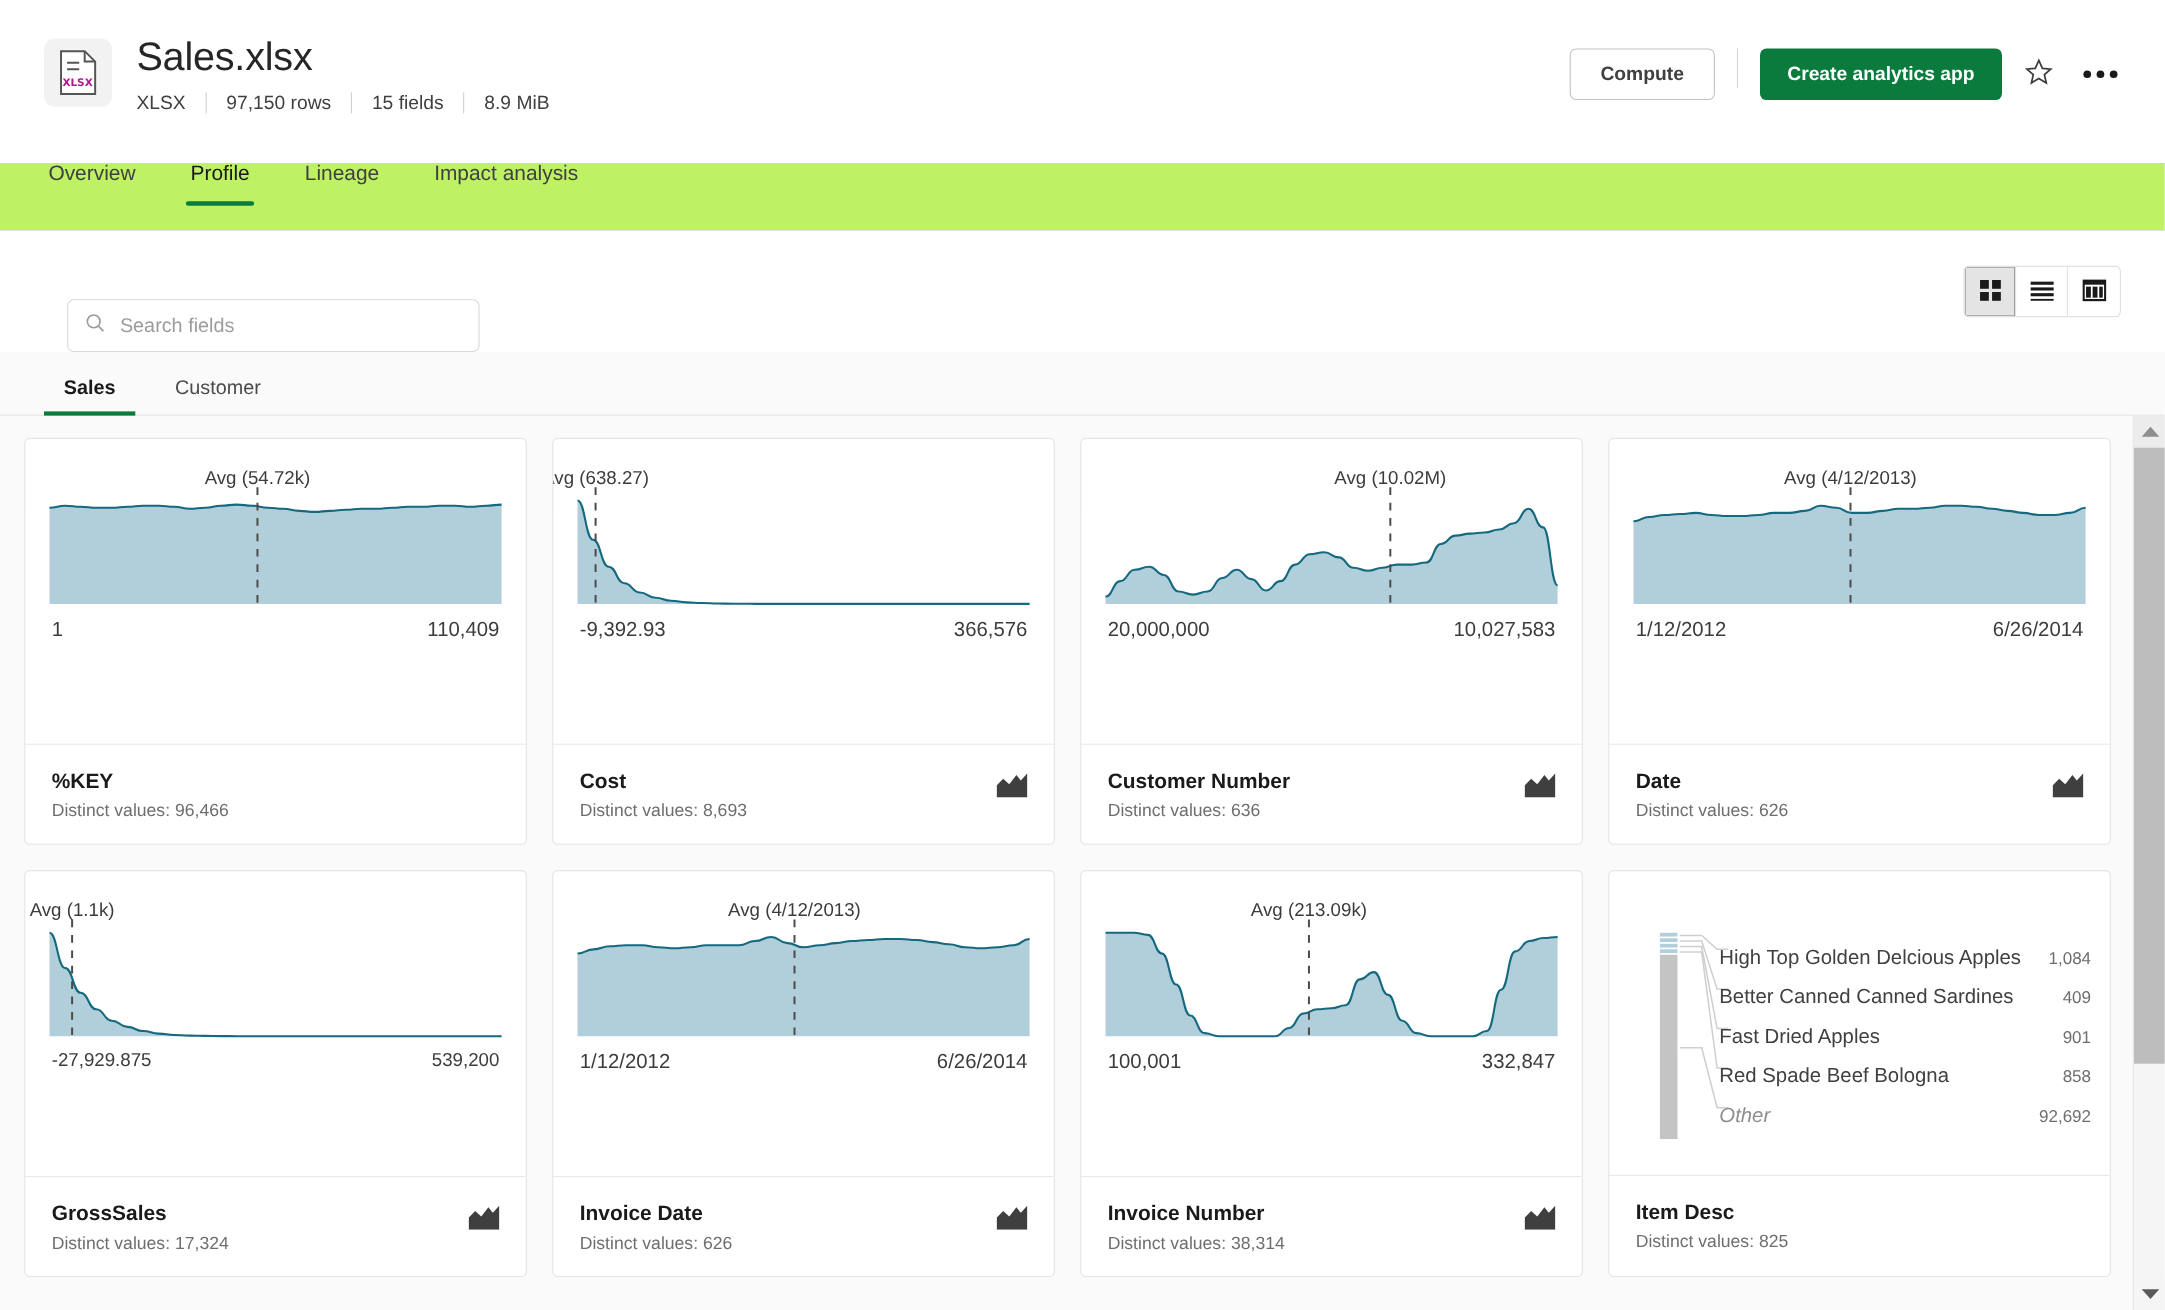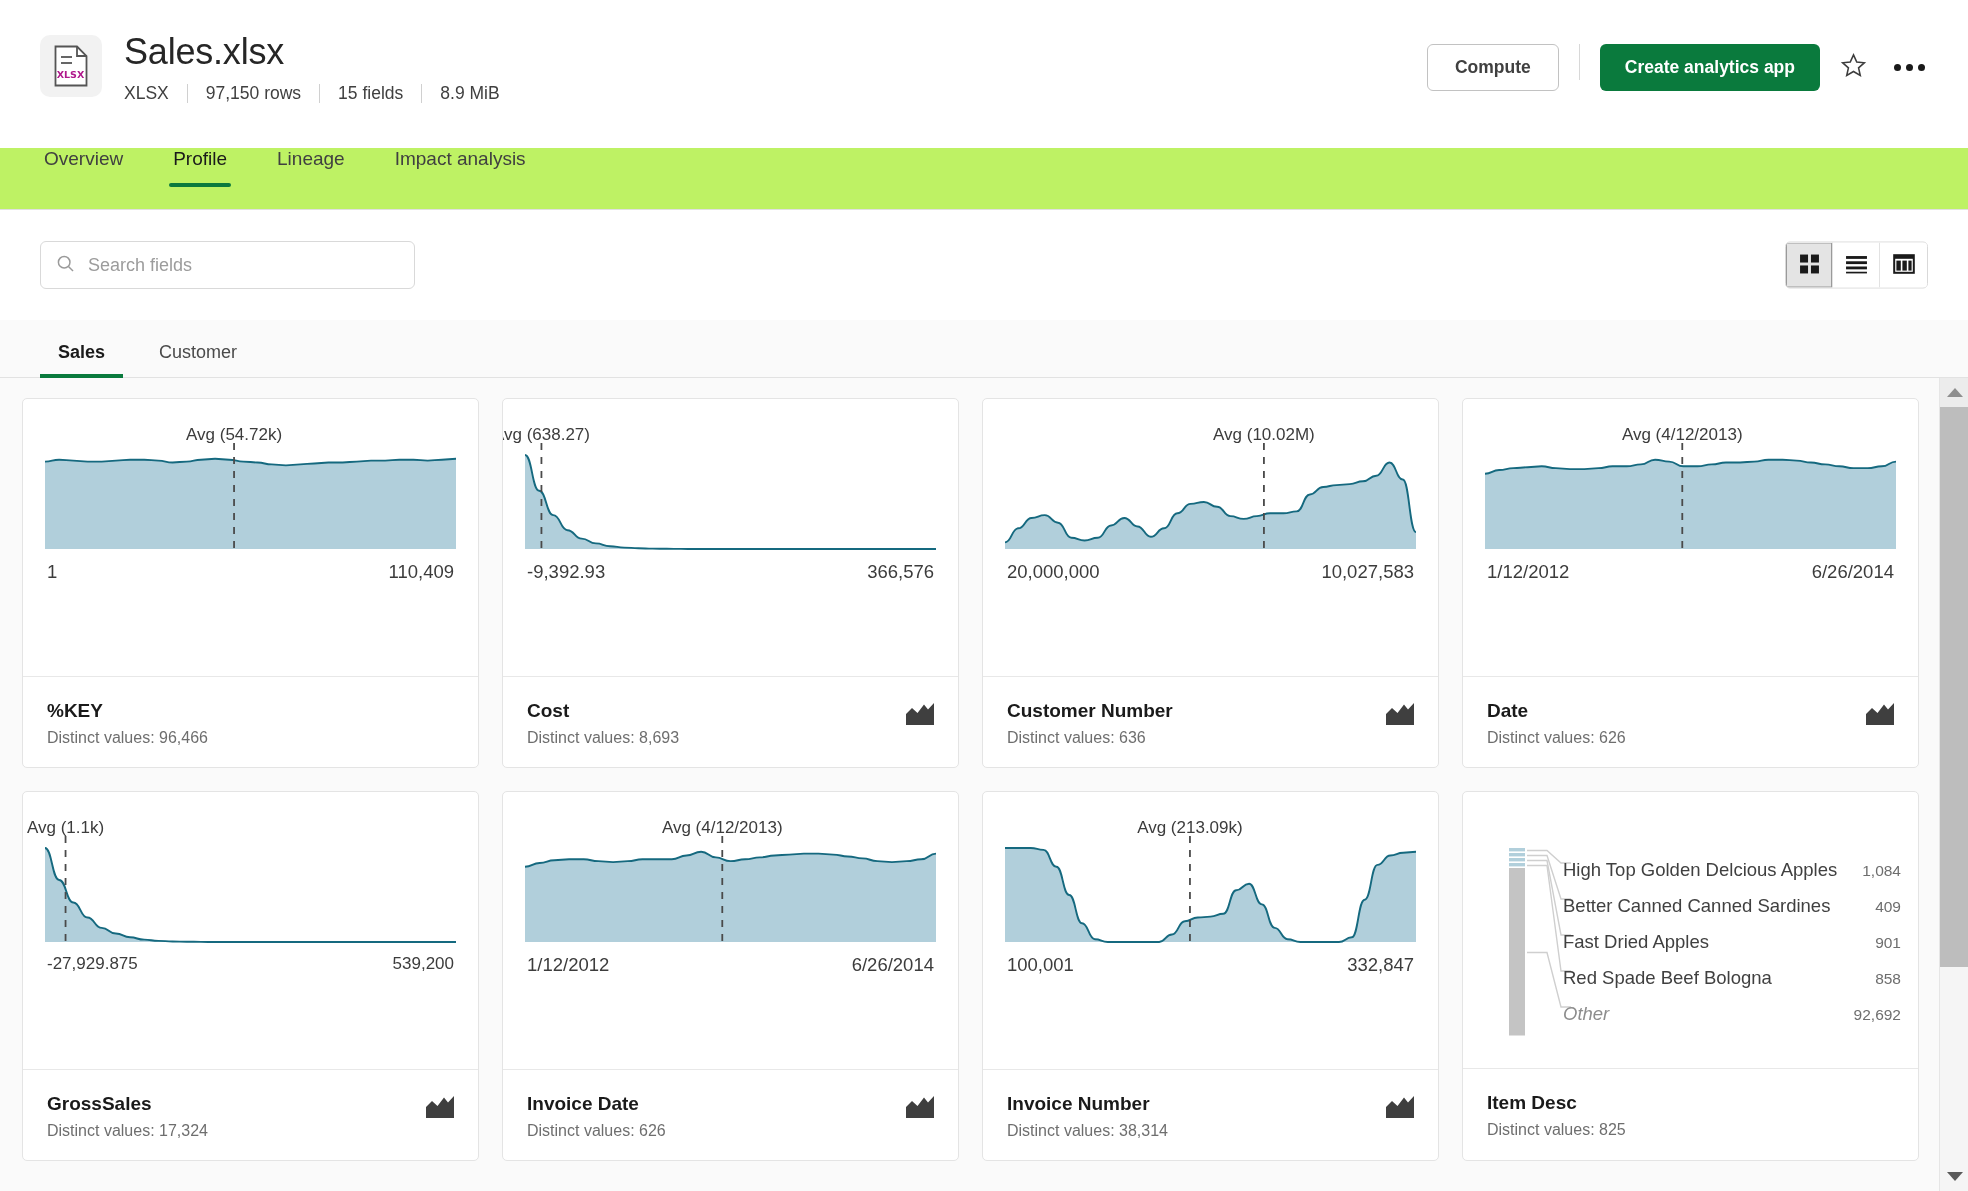--- a/index.html
+++ b/index.html
@@ -124,23 +124,23 @@
     left: 0; right: 0; bottom: -1px;
     height: 4px;
     background: #0a7a3d;
     border-radius: 2px;
   }
 
   
   .toolbar {
     position: relative;
     height: 110px;
-    padding: 0 40px;
-    display: flex;
-    align-items: center;
+    padding: 0 61px;
+    display: flex;
+    align-items: flex-end;
     background: #ffffff;
   }
   .search-box {
     width: 375px; height: 48px;
     border: 1px solid #d9d9d9;
     border-radius: 6px;
     display: flex; align-items: center;
     padding: 0 14px;
     background: #ffffff;
   }

